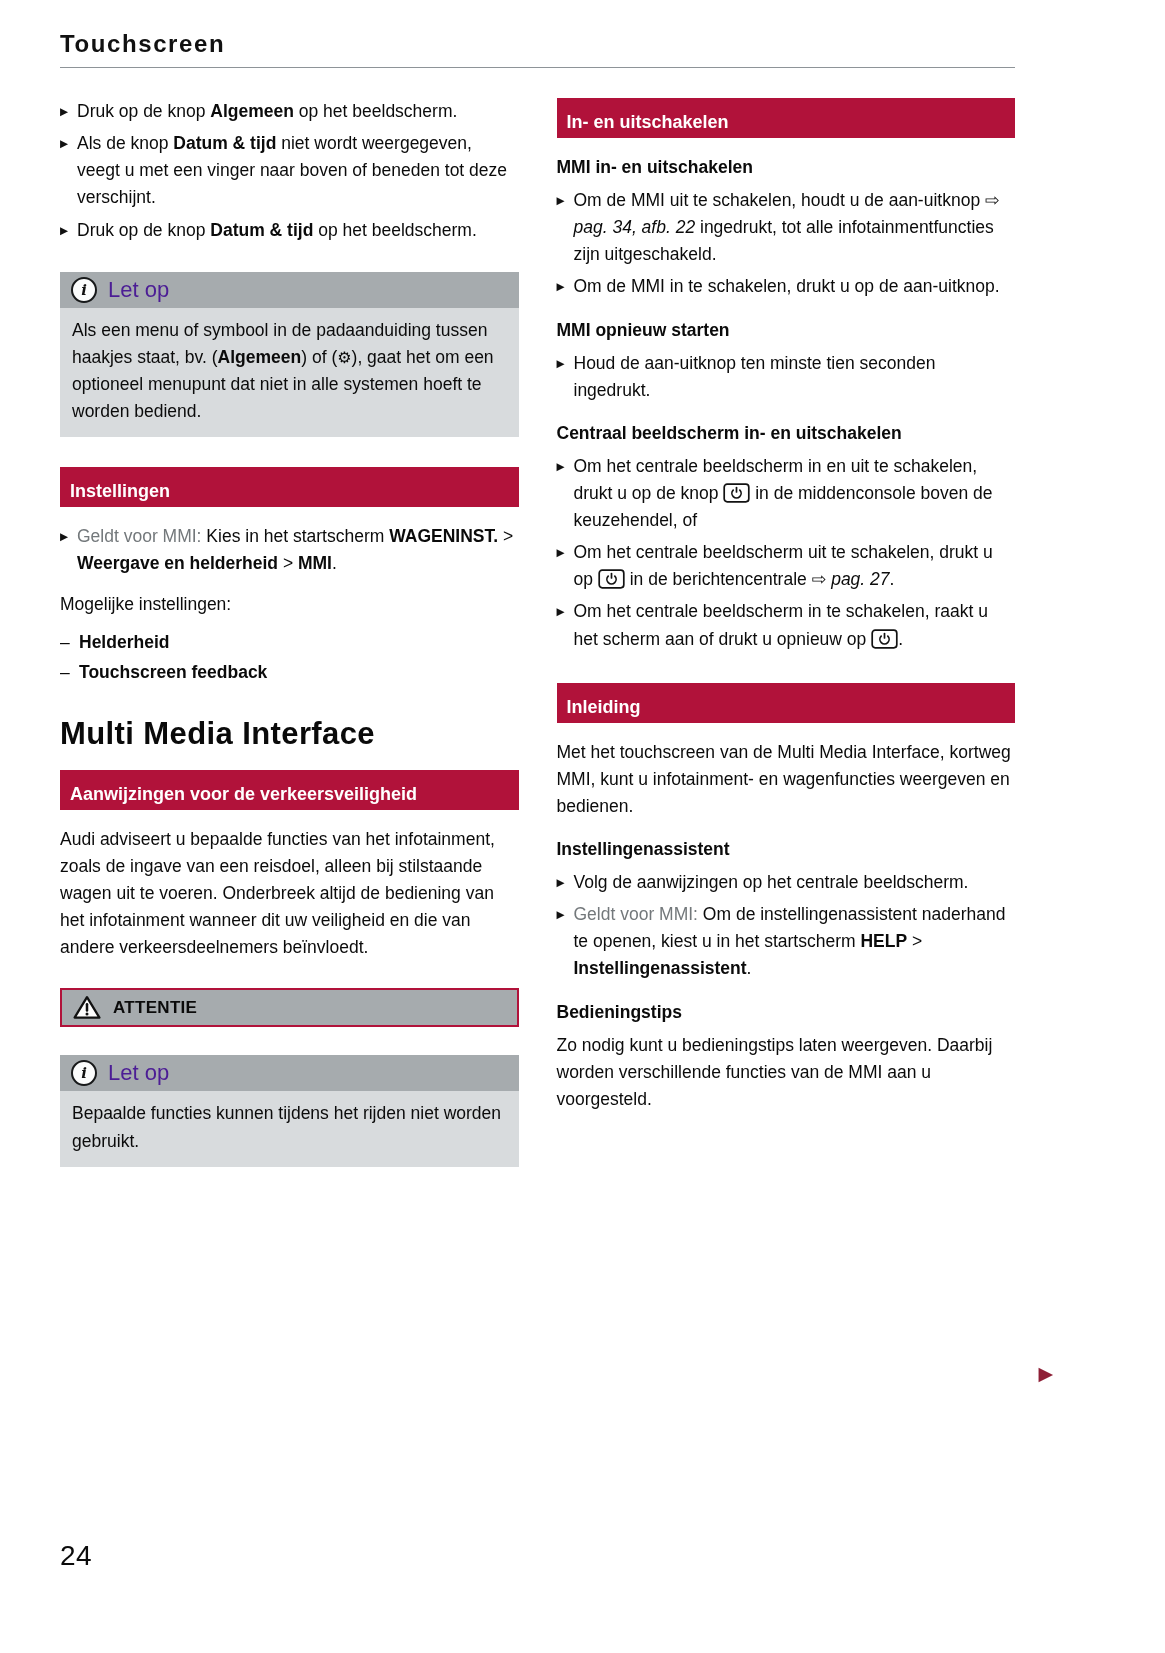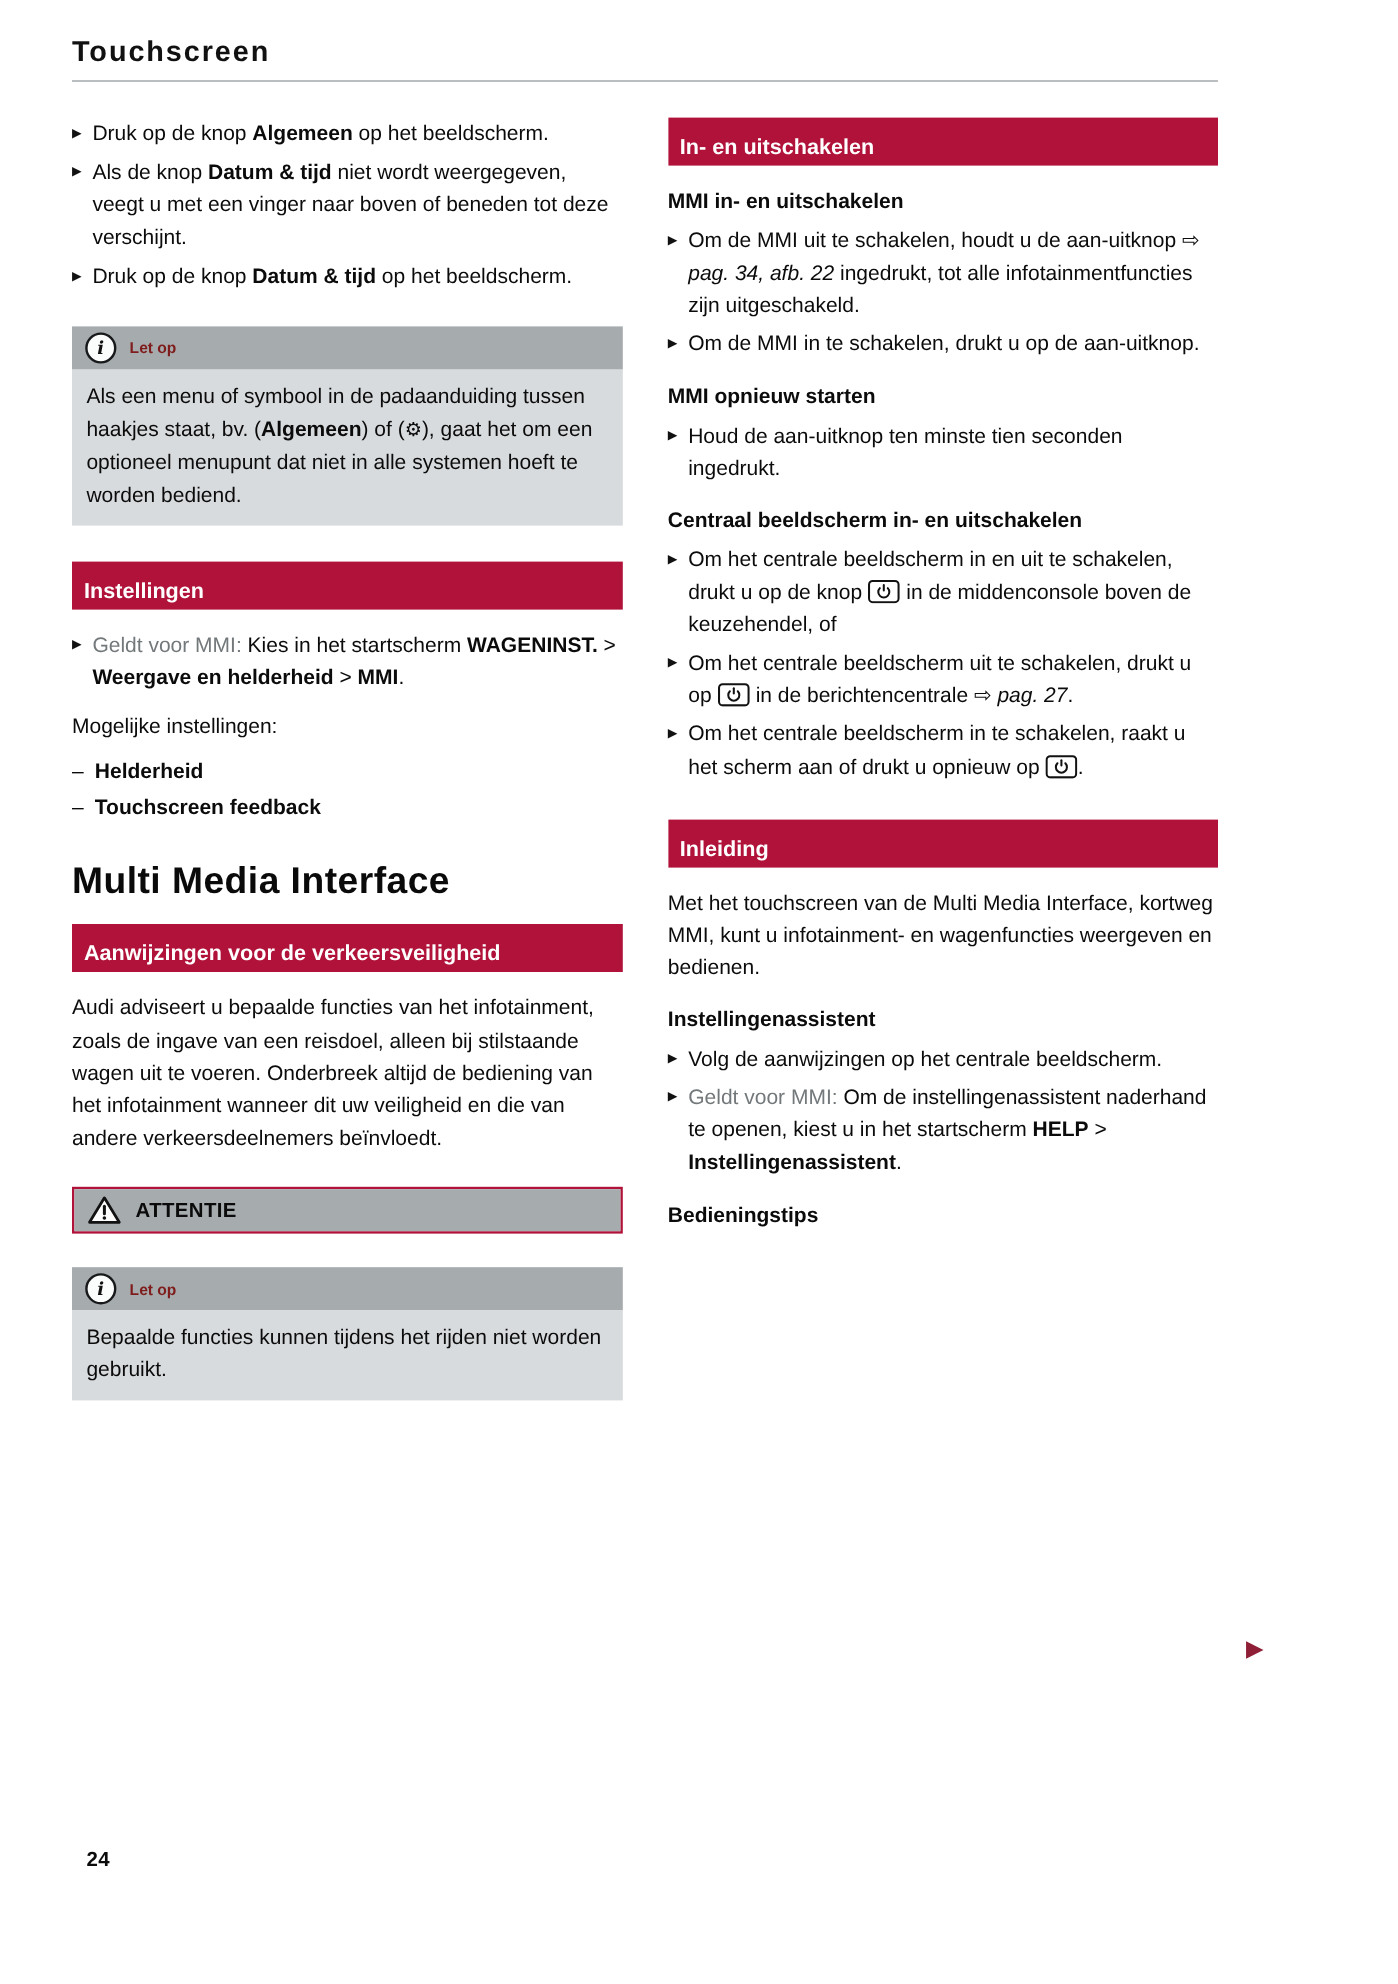--- a/index.html
+++ b/index.html
@@ -28,21 +28,21 @@
   .ic-gear { font-size:16px; }
   .ic-ref_arrow { font-style:normal; }
 
   .red-bar { background:#b1123a; color:#ffffff; font-weight:bold; font-size:18px; padding:14px 10px 5px; margin:0 0 16px; }
 
   .note { margin:28px 0 10px; }
   .note-head { background:#a6abae; display:flex; align-items:center; gap:11px; padding:5px 11px; }
   .info-icon { width:26px; height:26px; border:2.6px solid #17191a; border-radius:50%; background:#fbfcfc;
                display:flex; align-items:center; justify-content:center; flex:0 0 26px;
                font-family:"DejaVu Serif", serif; font-weight:bold; font-style:italic; font-size:15px; color:#111; }
-  .note-title { font-weight:bold; font-size:13px; color:#7f1d1d; }
+  .note-title { font-weight:normal; font-size:22px; color:#4c1d95; }
   .note-body { background:#d8dbdd; padding:9px 12px 12px; font-size:17.5px; line-height:1.55; }
 
   .warning { border:2px solid #b1123a; margin:27px 0 10px; }
   .warn-head { background:#a6abae; display:flex; align-items:center; gap:12px; padding:5px 11px; }
   .warn-title { font-weight:bold; font-size:17px; letter-spacing:.3px; }
   .warn-icon { display:flex; align-items:center; }
   .warn-body { background:#e9ebec; padding:9px 12px 13px; font-size:17.5px; line-height:1.55; }
 
   h1.main-title { font-size:31px; font-weight:bold; letter-spacing:.4px; margin:30px 0 18px; color:#0a0a0a; }
   h3.sub { font-size:17.5px; font-weight:bold; margin:19px 0 9px; }
@@ -50,21 +50,21 @@
 
   .dash-row { display:flex; margin:3px 0; font-size:17.5px; line-height:1.55; }
   .dash-row .dash { flex:0 0 19px; }
   .dash-row .dash-text { font-weight:bold; }
 
   .mt-lg { margin-top:30px; }
   .mt-md { margin-top:14px; }
 
   .pwr-icon svg { vertical-align:-4px; }
 
-  .page-number { position:absolute; left:72px; top:1540px; font-size:17px; font-weight:bold; letter-spacing:.5px; }
+  .page-number { position:absolute; left:60px; top:1540px; font-size:28px; font-weight:normal; letter-spacing:.5px; }
   .continuation { position:absolute; right:112px; top:1362px; color:#8e1f36; font-size:19px; }
 </style>
 </head>
 <body>
 
 <div class="page">
 
   <div class="page-header">Touchscreen</div>
   <div class="header-rule"></div>
 
@@ -211,20 +211,21 @@
           <span class="marker">▶</span>
           <span class="li-text"><span>Volg de aanwijzingen op het centrale beeldscherm.</span></span>
         </li>
         <li>
           <span class="marker">▶</span>
           <span class="li-text"><span class="t-gray">Geldt voor MMI: </span><span>Om de instellingenassistent naderhand te openen, kiest u in het startscherm </span><span class="t-b">HELP</span><span> &gt; </span><span class="t-b">Instellingenassistent</span><span>.</span></span>
         </li>
       </ul>
 
       <h3 class="sub">Bedieningstips</h3>
+      <p class="para">Zo nodig kunt u bedieningstips laten weergeven. Daarbij worden verschillende functies van de MMI aan u voorgesteld.</p>
 
     </div>
   </div>
 
   <div class="continuation">▶</div>
 
   <div class="page-number">24</div>
 
 </div>
 

